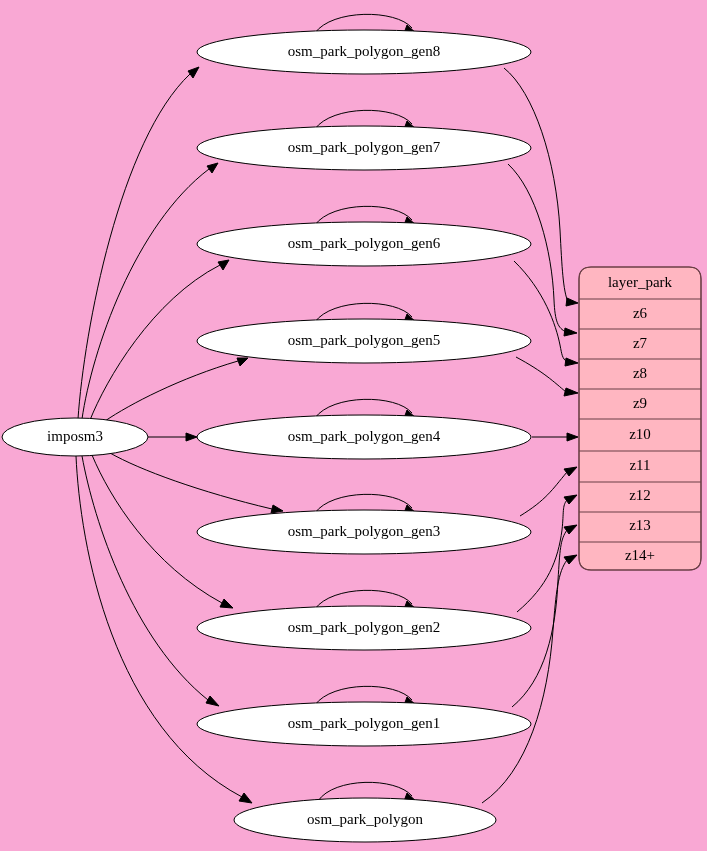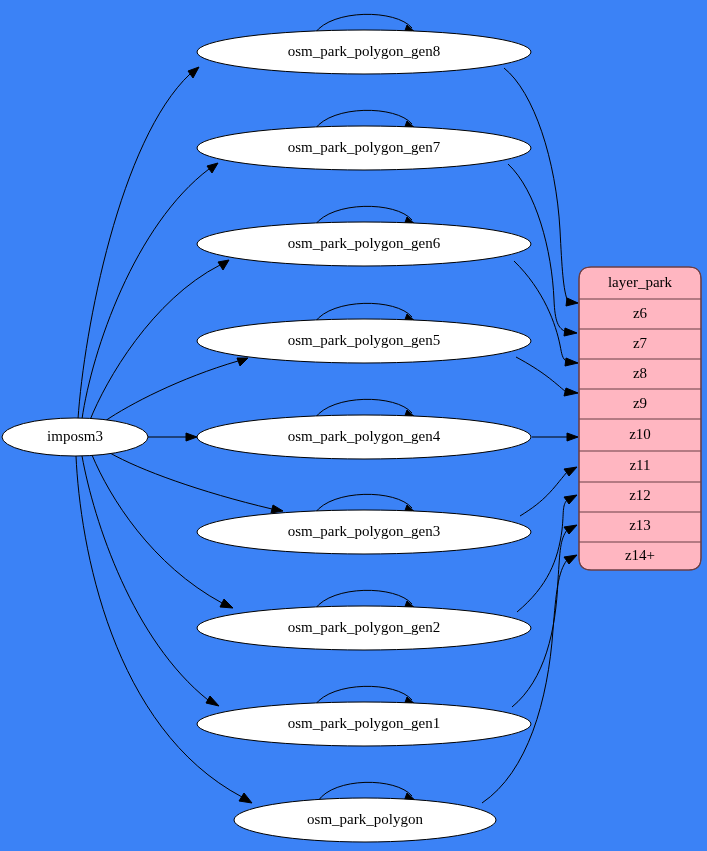--- a/index.html
+++ b/index.html
@@ -1,19 +1,19 @@
 <!DOCTYPE html>
 <html><head>
 <meta charset="utf-8">
 <title>Graphviz park layer diagram</title>
 <style>
   html,body{margin:0;padding:0;background:#ffffff;}
   body{width:707px;height:851px;overflow:hidden;
        font-family:"Liberation Serif", serif;}
-  #canvas{position:relative;width:707px;height:851px;background:#3b82f6;}
+  #canvas{position:relative;width:707px;height:851px;background:#f9a8d4;}
   #graph{position:absolute;left:0;top:0;width:707px;height:851px;}
   .node-label{font-family:"Liberation Serif", serif;font-size:15px;fill:#000;
               text-anchor:middle;dominant-baseline:middle;}
   .tbl-label{font-family:"Liberation Serif", serif;font-size:15px;fill:#000;
              text-anchor:middle;dominant-baseline:middle;}
   .ellipse{fill:#ffffff;stroke:#000000;stroke-width:1;}
   .edge{fill:none;stroke:#000000;stroke-width:1;}
   .arrowhead{fill:#000000;stroke:#000000;stroke-width:1;}
   .tbl-cell{fill:#ffb6c1;stroke:#6b3f46;stroke-width:1;}
   .tbl-outline{fill:none;stroke:#6b3f46;stroke-width:1.2;}

